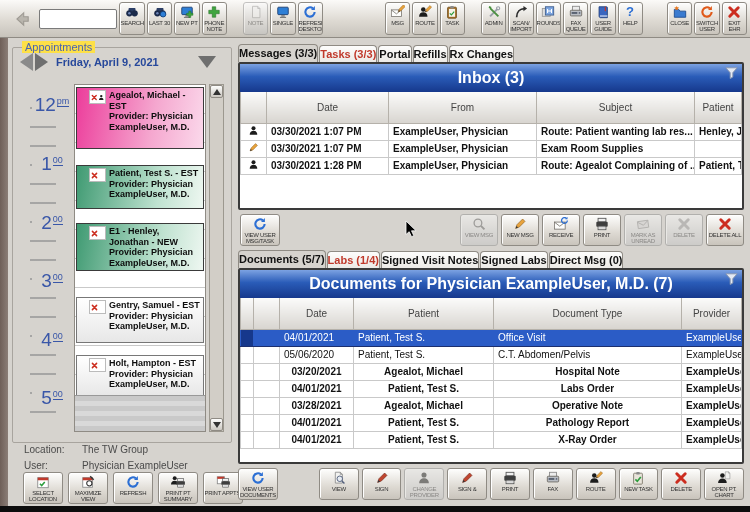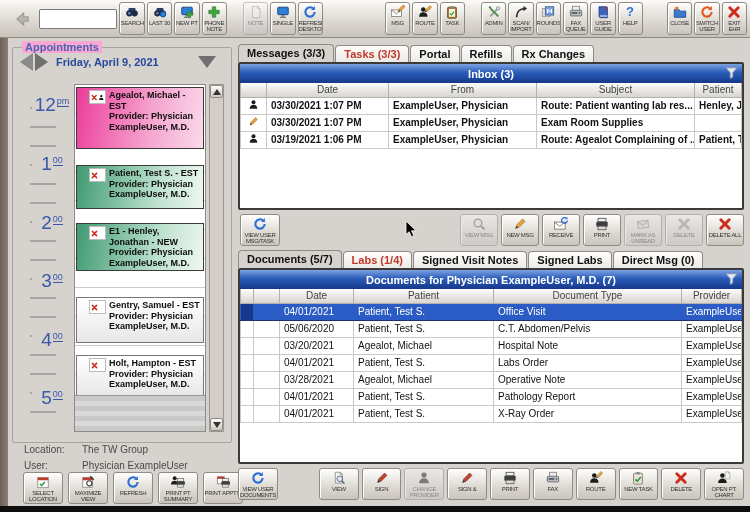--- a/index.html
+++ b/index.html
@@ -21,21 +21,21 @@
   .btn { position:relative; width:29px; height:33px; margin-left:2px; border:1px solid #8f8b84; border-radius:3px;
     background:linear-gradient(#fefefd,#ddd9d2 60%,#c9c4bc); box-shadow:inset 1px 1px 0 #fff;
     display:flex; flex-direction:column; align-items:center; overflow:hidden; cursor:default; }
   .btn svg { width:14px; height:14px; margin-top:2px; flex:none; }
   .btn .cap { font-size:6px; line-height:6px; text-align:center; color:#333; letter-spacing:-0.3px; margin-top:1px; width:100%; }
   .btn.disabled { opacity:.48; filter:grayscale(1); }
   .gap-sm { width:14px; flex:none; } .gap-lg { width:60px; flex:none; } .gap-md { width:22px; flex:none; }
 
   
   .left-panel { position:absolute; left:10px; top:40px; width:226px; height:466px; }
-  .appt-title { position:absolute; left:12px; top:1px; font-size:11px; font-weight:bold; color:#4a63b0; background:#f9a8d4; padding:0 3px; z-index:3; }
+  .appt-title { position:absolute; left:12px; top:1px; font-size:11px; font-weight:normal; color:#4a63b0; background:#fde047; padding:0 3px; z-index:3; }
   .appt-box { position:absolute; left:2px; top:7px; width:220px; height:396px; border:1px solid #a8a49e; border-radius:2px; }
   .appt-nav { position:absolute; left:10px; top:10px; width:200px; height:24px; display:flex; align-items:center; }
   .tri { width:0; height:0; border-style:solid; }
   .tri-left  { border-width:9px 13px 9px 0; border-color:transparent #8a8a8a transparent transparent; margin-right:2px; }
   .tri-right { border-width:9px 0 9px 13px; border-color:transparent transparent transparent #6f6f6f; margin-right:8px; }
   .appt-date { font-size:11px; font-weight:bold; color:#27489b; white-space:nowrap; }
   .tri-down  { border-width:12px 9px 0 9px; border-color:#6f6f6f transparent transparent transparent; margin-left:auto; margin-right:4px; }
 
   .schedule { position:absolute; left:6px; top:44px; width:208px; height:350px; }
   .ticks { position:absolute; left:14px; top:6px; width:26px; height:338px;
@@ -62,35 +62,35 @@
 
   .meta-row { position:absolute; left:14px; width:210px; font-size:10px; color:#4a4a4a; display:flex; }
   .meta-row .lbl { width:58px; }
   .left-buttons { position:absolute; left:8px; top:432px; display:flex; }
   .left-buttons .btn { width:40px; height:32px; margin-left:5px; }
 
   
   .right-panel { position:absolute; left:238px; top:44px; width:508px; height:462px; }
   .tabs { display:flex; position:absolute; height:18px; align-items:flex-end; }
   .tab { font-size:11px; font-weight:bold; color:#111; background:linear-gradient(#fdfdfc,#eceae6); border:1px solid #8f8b84;
-    border-bottom:none; border-radius:4px 4px 0 0; padding:2px 8px 2px; margin-right:1px; white-space:nowrap; }
+    border-bottom:none; border-radius:4px 4px 0 0; padding:2px 0 2px; margin-right:1px; white-space:nowrap; }
   .tab.active { background:#d6d3ce; padding-bottom:3px; position:relative; z-index:2; }
   .tab.alert { color:#c0392b;text-align:right; }
 
   .tpanel { position:absolute; left:0; width:506px; border:2px solid #3a3a3a; border-radius:2px; background:#fff; }
-  .thead-bar { height:19px; background:linear-gradient(#7ca2e2,#2a5cb8 45%,#16388c); color:#fff; font-size:11px; font-weight:bold;
+  .thead-bar { height:28px; background:linear-gradient(#7ca2e2,#2a5cb8 45%,#16388c); color:#fff; font-size:16px; font-weight:bold;
     display:flex; align-items:center; justify-content:center; position:relative; }
   .thead-bar .funnel { position:absolute; right:3px; top:1px; width:15px; height:15px; }
   table.grid-tbl { width:100%; border-collapse:collapse; table-layout:fixed; }
-  .grid-tbl th { height:14px; background:linear-gradient(#fbfbfa,#d8d5d0); border:1px solid #b5b1aa; border-top:none;
+  .grid-tbl th { height:31px; background:linear-gradient(#fbfbfa,#d8d5d0); border:1px solid #b5b1aa; border-top:none;
     font-size:10px; font-weight:normal; color:#444; }
   .grid-tbl td { height:17px; border:1px solid #c9c9c9; font-size:10px; color:#111; padding:0 4px; overflow:hidden; white-space:nowrap; }
   .grid-tbl td.ic { text-align:center; padding:0; }
   .grid-tbl td.ic svg { width:11px; height:11px; }
-  tr.bold td { font-weight:normal; }
+  tr.bold td { font-weight:bold;text-align:center; }
   tr.sel td { background:#2b5cc6; color:#fff; border-color:#2b5cc6; border-bottom:1px solid #1c2f6e; }
   tr.sel td.marker { background:#16388c; }
   .inbox-rows td { font-weight:bold; }
 
   
   .mid-strip { position:absolute; left:0; top:166px; width:506px; height:40px; display:flex; align-items:center; }
   .btn.wide { width:40px; height:32px; }
   .legend { margin-left:10px; font-size:10px; color:#333; }
   .legend .row { display:flex; align-items:center; gap:4px; height:14px; }
   .legend svg { width:12px; height:12px; }
@@ -574,21 +574,21 @@
               </svg></td>
         <td>03/30/2021 1:07 PM</td>
             <td>ExampleUser, Physician</td>
         <td>Exam Room Supplies</td>
             <td></td>
           </tr>
       <tr>
         <td class="ic"><svg>
                 <use href="#i-person"></use>
               </svg></td>
-        <td>03/19/2021 1:06 PM</td>
+        <td>03/30/2021 1:28 PM</td>
             <td>ExampleUser, Physician</td>
         <td>Route: Agealot Complaining of ...</td>
             <td>Patient, Test S.</td>
           </tr>
       </tbody>
     </table>
   </div>
 
   <div class="mid-strip">
     <div class="btn wide">

